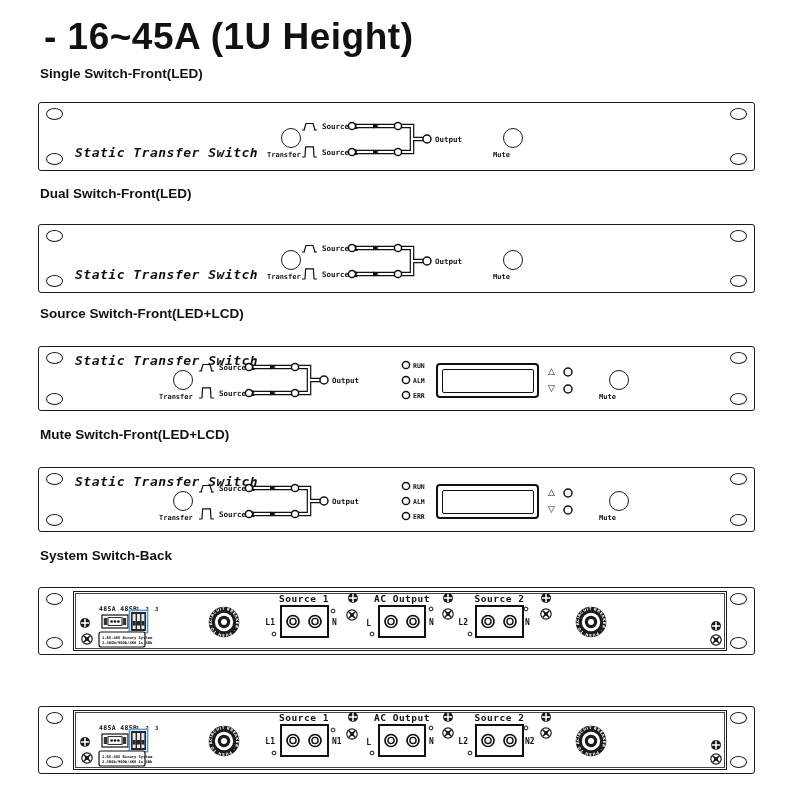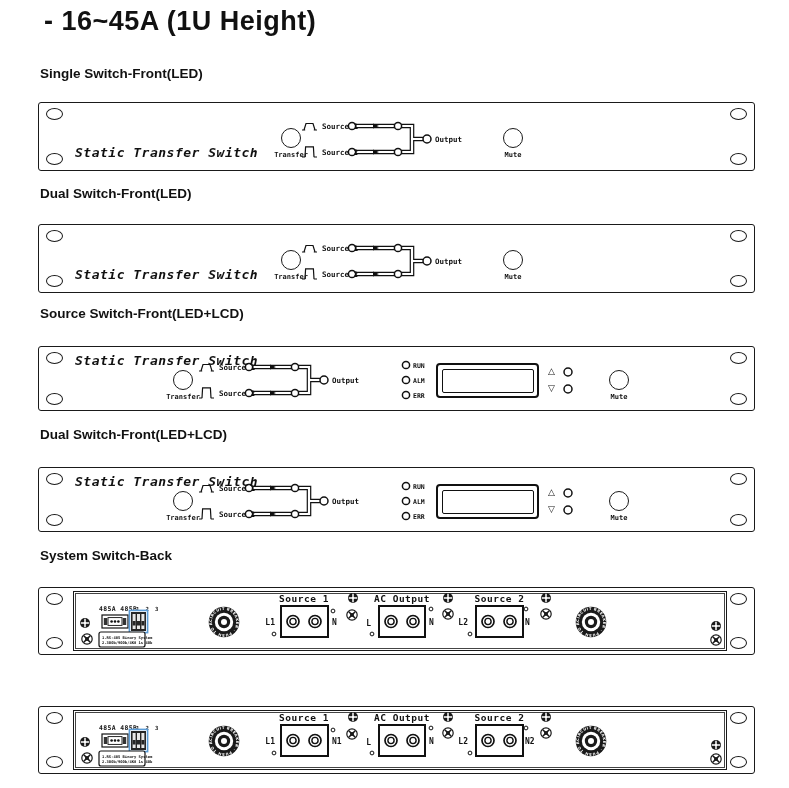--- a/index.html
+++ b/index.html
@@ -1,33 +1,33 @@
 <!DOCTYPE html>
 <html><head>
 <meta charset="utf-8">
 <style>
   * { margin:0; padding:0; box-sizing:border-box; }
   html,body { width:789px; height:788px; background:#fff; }
   body { position:relative; font-family:"Liberation Sans",sans-serif; color:#111; overflow:hidden; }
 
-  .title { position:absolute; left:44px; top:6px; font-size:27px; font-weight:700; letter-spacing:.5px; }
+  .title { position:absolute; left:44px; top:16px; font-size:37px; font-weight:700; letter-spacing:.5px; }
   .sec   { position:absolute; left:40px; font-size:13.5px; font-weight:700; }
 
   .panel { position:absolute; left:38px; width:717px; border:1.6px solid #1a1a1a; border-radius:3px; background:#fff; }
   .ear   { position:absolute; width:17px; height:12px; border:1.4px solid #1a1a1a; border-radius:50%; background:#fff; }
   .e-tl{left:7px;top:5px} .e-bl{left:7px;bottom:5px} .e-tr{right:7px;top:5px} .e-br{right:7px;bottom:5px}
 
   .shapes { position:absolute; left:0; top:0; }
 
   .mono  { font-family:"DejaVu Sans Mono","Liberation Mono",monospace; font-weight:700; position:absolute; white-space:nowrap; color:#111; }
   .brand { font-size:13px; letter-spacing:.5px;font-style:italic; }
   .lbl-s { font-size:7.5px; }
   .lbl-xs{ font-size:7px; }
   .lbl-led{ font-size:6.5px; }
-  .ctr   { text-align:center; }
+  .ctr   { }
 
   .btn { position:absolute; width:20px; height:20px; border:1.6px solid #1a1a1a; border-radius:50%; background:#fff; }
 
   .lcd { position:absolute; border:2px solid #111; border-radius:4px; background:#fff; }
   .lcd::after { content:""; position:absolute; inset:3.5px; border:1.4px solid #111; border-radius:2px; }
 
   .tri { position:absolute; font-size:9px; line-height:9px; color:#111; }
 
   .back-inner { position:absolute; left:34px; right:27px; top:3px; bottom:3px; border:1.4px solid #1a1a1a; }
   .back-inner::before { content:""; position:absolute; inset:1.3px; border:.8px solid #444; }
@@ -149,21 +149,21 @@
   <span class="mono lbl-led" style="left:374px;top:14.5px">RUN</span>
   <span class="mono lbl-led" style="left:374px;top:29.5px">ALM</span>
   <span class="mono lbl-led" style="left:374px;top:44.5px">ERR</span>
   <div class="lcd" style="left:397px;top:16px;width:103px;height:35px"></div>
   <span class="tri" style="left:509px;top:20px">△</span>
   <span class="tri" style="left:509px;top:37px">▽</span>
   <span class="btn" style="left:570px;top:23px"></span>
   <span class="mono lbl-xs ctr" style="left:560px;top:46px;width:40px">Mute</span>
 </div>
 
-<h2 class="sec" style="top:427px">Dual Switch-Front(LED+LCD)</h2>
+<h2 class="sec" style="top:427px">Mute Switch-Front(LED+LCD)</h2>
 <div class="panel" style="top:467px;height:65px">
   <span class="ear e-tl"></span>
   <span class="ear e-bl"></span>
   <span class="ear e-tr"></span>
   <span class="ear e-br"></span>
   <svg class="shapes" width="717" height="65">
     <use href="#mimic" x="159" y="12"></use>
     <circle class="ledc" cx="367" cy="18" r="3.6"></circle>
     <circle class="ledc" cx="367" cy="33" r="3.6"></circle>
     <circle class="ledc" cx="367" cy="48" r="3.6"></circle>

